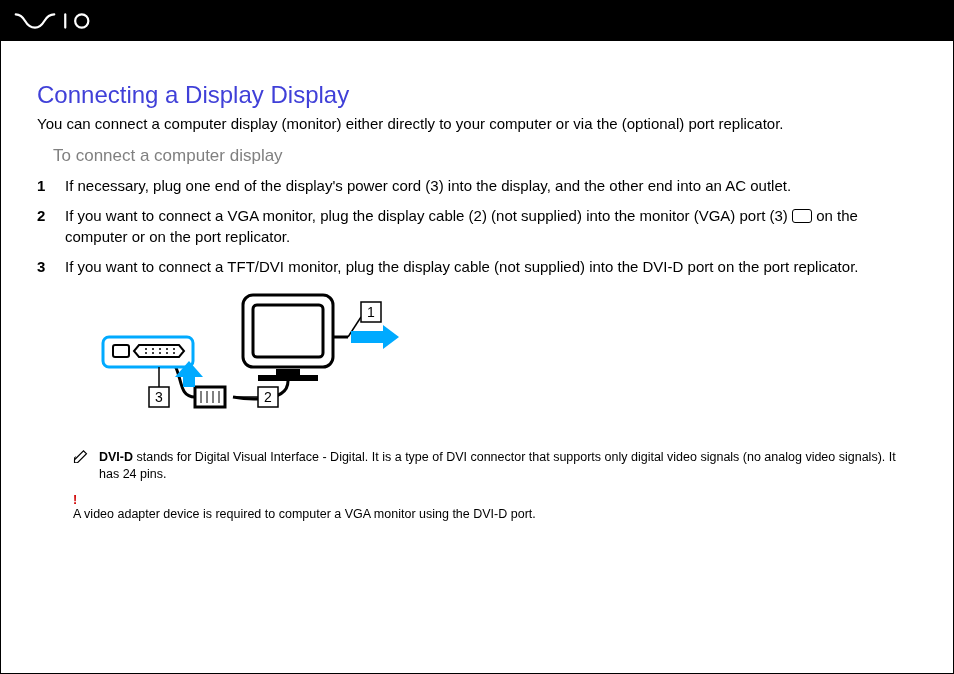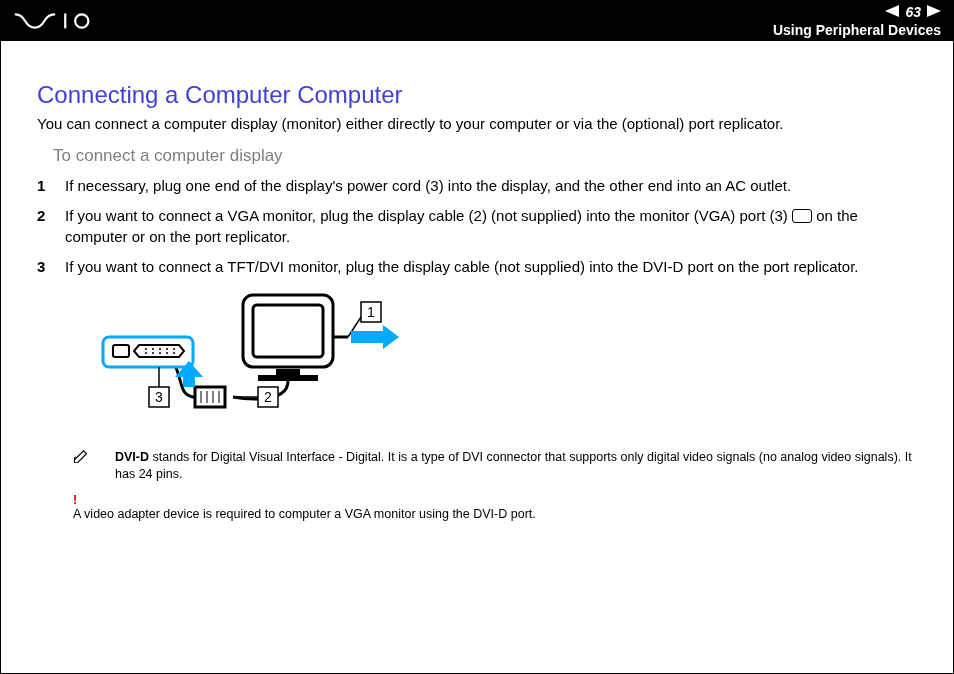--- a/index.html
+++ b/index.html
@@ -14,61 +14,45 @@
   .content{padding:40px 36px 10px 36px;}
   h1{font-size:24px;font-weight:400;margin:0 0 6px 0;color:#4040d8;}
   .intro{font-size:15px;margin:0 0 14px 0;}
   h2{font-size:17px;font-weight:400;color:#808080;margin:0 0 10px 16px;}
   ol.steps{list-style:none;margin:0;padding:0;}
   ol.steps>li{display:flex;gap:14px;font-size:15px;line-height:1.35;margin:0 0 10px 0;}
   ol.steps>li>.num{font-weight:bold;min-width:14px;}
   .port-icon{display:inline-block;width:18px;height:12px;border:1px solid #000;border-radius:3px;vertical-align:middle;position:relative;top:-1px;}
   .diagram{margin:10px 0 18px 46px;}
   .note-block{margin:0 0 10px 36px;font-size:12.5px;line-height:1.35;}
-  .note-line{display:flex;gap:24px;align-items:flex-start;}
+  .note-line{display:flex;gap:8px;align-items:flex-start;}
   .pencil-icon svg{width:18px;height:14px;display:block;}
   .note-text{flex:1;}
   .note-indent{margin-left:26px;margin-top:10px;}
   .warn-block{margin:6px 0 0 36px;font-size:12.5px;}
   .warn-mark{color:#d00000;font-weight:bold;margin-bottom:0;}
   .bold{font-weight:bold;}
 </style>
 </head>
 <body>
 
 <div class="page">
 
   <div class="header">
     <div class="logo">
       <svg viewBox="0 0 180 40" fill="none" stroke="#fff" stroke-width="4" stroke-linecap="round">
         <path d="M5 8 Q15 8 22 20 T40 32 Q50 32 57 20 T75 8"></path>
         <line x1="95" y1="8" x2="95" y2="32"></line>
         <circle cx="125" cy="20" r="12"></circle>
       </svg>
     </div>
-    <div class="nav">
-      <div class="nav-top">
-        <span class="nav-arrow">
-          <svg width="14" height="12" viewBox="0 0 14 12">
-              <polygon points="14,0 14,12 0,6" fill="#fff"></polygon>
-            </svg>
-        </span>
-        <span>63</span>
-        <span class="nav-arrow">
-          <svg width="14" height="12" viewBox="0 0 14 12">
-              <polygon points="0,0 0,12 14,6" fill="#fff"></polygon>
-            </svg>
-        </span>
-      </div>
-      <div class="nav-label">Using Peripheral Devices</div>
-    </div>
   </div>
 
   <div class="content">
-    <h1>Connecting a Computer Computer</h1>
+    <h1>Connecting a Display Display</h1>
     <p class="intro">You can connect a computer display (monitor) either directly to your computer or via the (optional) port replicator.</p>
     <h2>To connect a computer display</h2>
 
     <ol class="steps">
       <li>
         <span class="num">1</span>
         <span>If necessary, plug one end of the display's power cord (3) into the display, and the other end into an AC outlet.</span>
       </li>
       <li>
         <span class="num">2</span>

